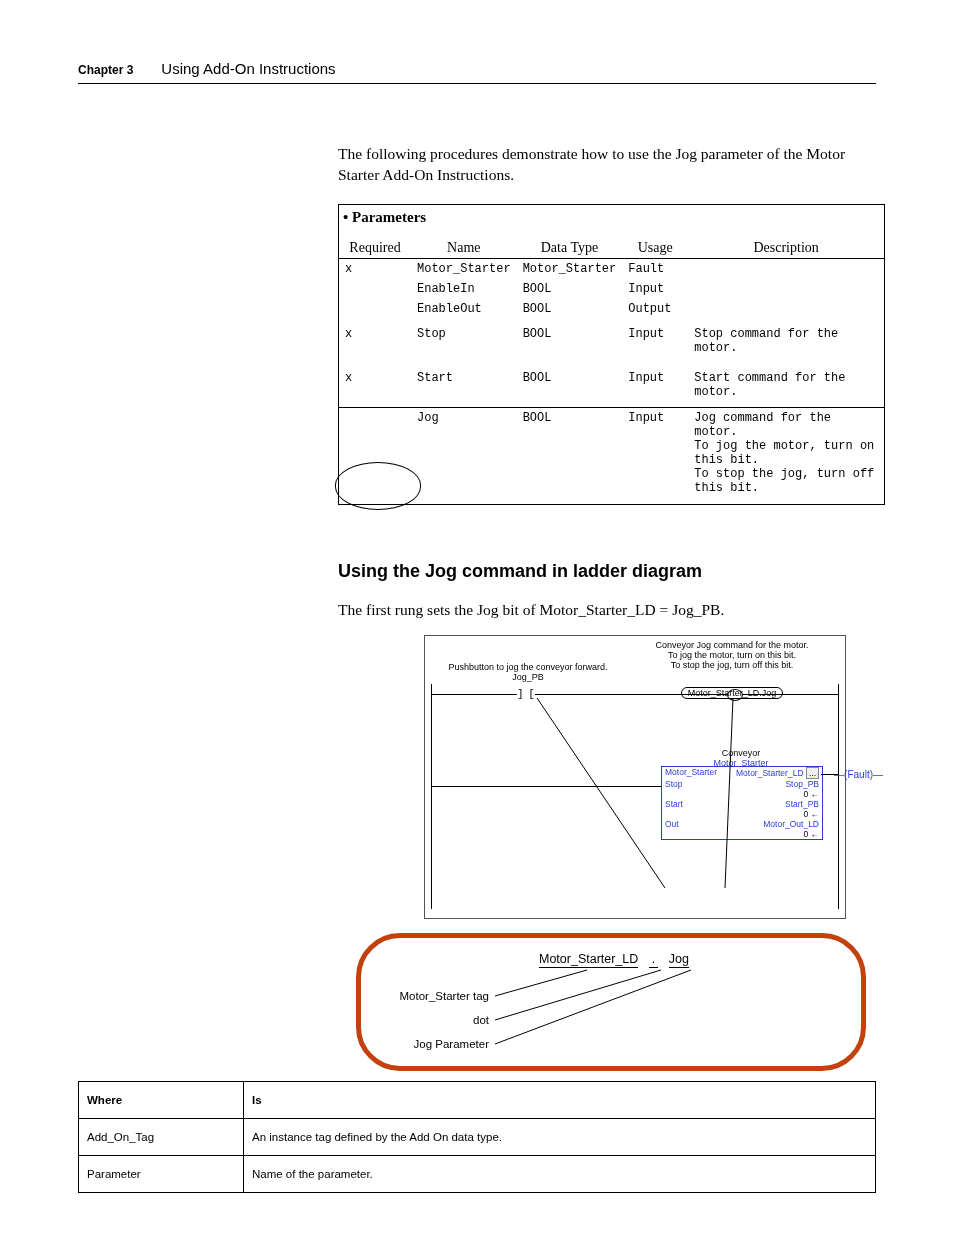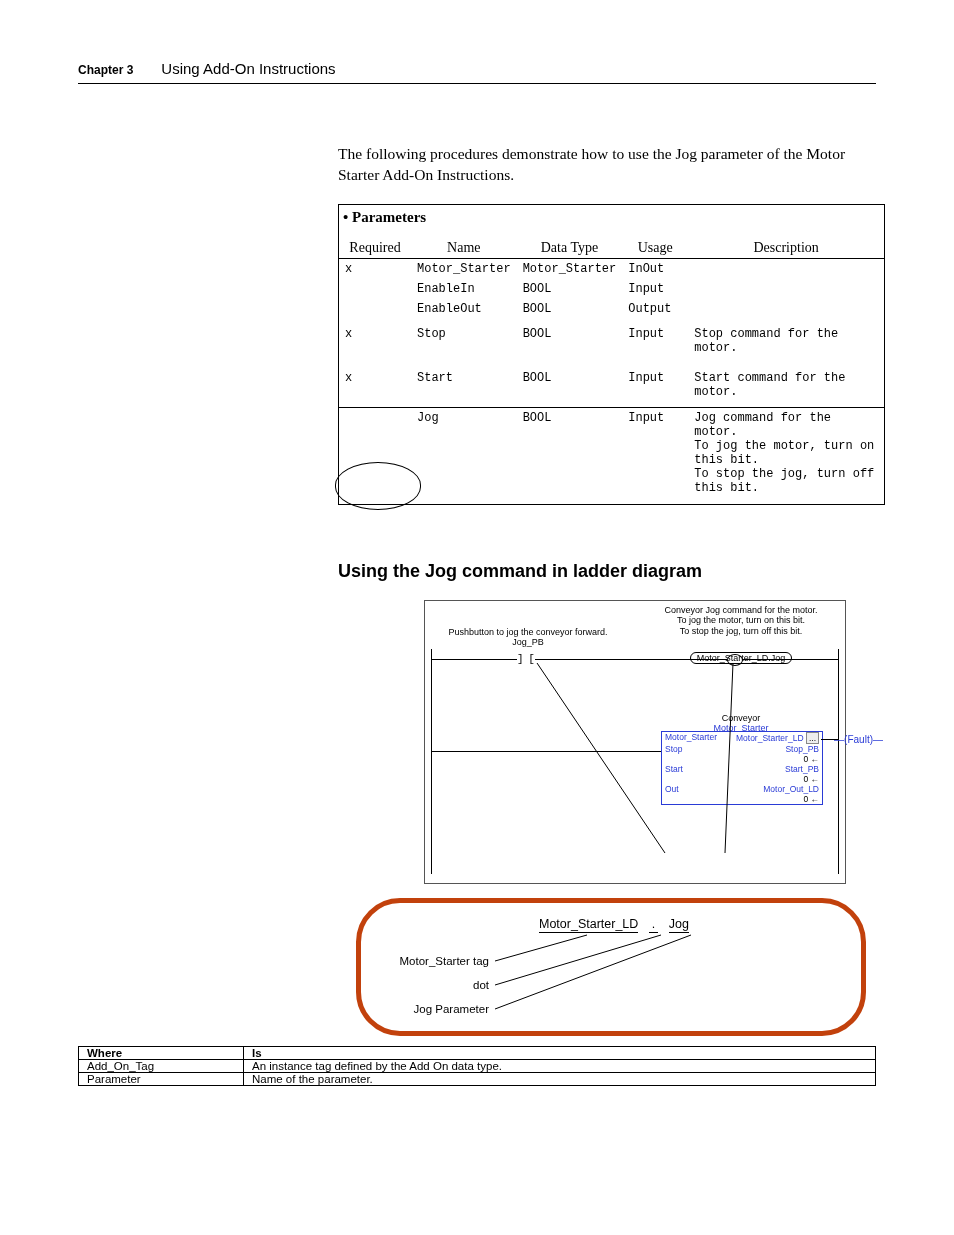--- a/index.html
+++ b/index.html
@@ -191,21 +191,21 @@
   }
   .where-table {
     width: 100%;
     border-collapse: collapse;
     margin-top: 10px;
     font-family: Arial, Helvetica, sans-serif;
     font-size: 11.5px;
   }
   .where-table th, .where-table td {
     border: 1px solid #000;
-    padding: 0 8px;
+    padding: 12px 8px;
     text-align: left;
   }
   .where-table th {
     font-weight: bold;
     background: #fff;
   }
   .where-table th:first-child, .where-table td:first-child {
     width: 148px;
   }
   
@@ -234,21 +234,21 @@
             <th style="width:86px">Data Type</th>
             <th style="width:54px">Usage</th>
             <th>Description</th>
           </tr>
         </thead>
         <tbody id="params-body">
             <tr>
               <td style="">x</td>
               <td style="">Motor_Starter</td>
               <td style="">Motor_Starter</td>
-              <td style="">InOut</td>
+              <td style="">Fault</td>
               <td style=""></td>
             </tr>
             <tr>
               <td style=""></td>
               <td style="">EnableIn</td>
               <td style="">BOOL</td>
               <td style="">Input</td>
               <td style=""></td>
             </tr>
             <tr>
@@ -278,30 +278,31 @@
               <td style="">BOOL</td>
               <td style="">Input</td>
               <td style="">Jog command for the motor.<br>To jog the motor, turn on this bit.<br>To stop the jog, turn off this bit.</td>
             </tr>
           </tbody>
       </table>
       <div class="jog-callout"></div>
     </div>
 
     <h2 class="section-h">Using the Jog command in ladder diagram</h2>
+    <p class="body-para">The first rung sets the Jog bit of Motor_Starter_LD = Jog_PB.</p>
 
     <div class="ladder-fig-wrap">
       <div style="position:relative; width:452px;">
       <div class="ladder-fig">
 
         <div style="position:absolute; left:18px; top:26px; width:170px;" class="ladder-text">
           <div>Pushbutton to jog the conveyor forward.</div>
           <div>Jog_PB</div>
         </div>
-        <div style="position:absolute; right:9px; top:4px; width:190px;" class="ladder-text">
+        <div style="position:absolute; right:18px; top:4px; width:190px;" class="ladder-text">
           <div>Conveyor Jog command for the motor.</div>
           <div>To jog the motor, turn on this bit.</div>
           <div>To stop the jog, turn off this bit.</div>
           <div style="border:1px solid #000; border-radius:8px; display:inline-block; padding:0 6px; margin-top:16px;">Motor_Starter_LD.Jog</div>
         </div>
 
         <div class="ladder-rails"></div>
 
         <div class="rung-h" style="left:6px; top:58px; width:86px;"></div>
         <div class="contact" style="left:92px; top:52px;">] [</div>

